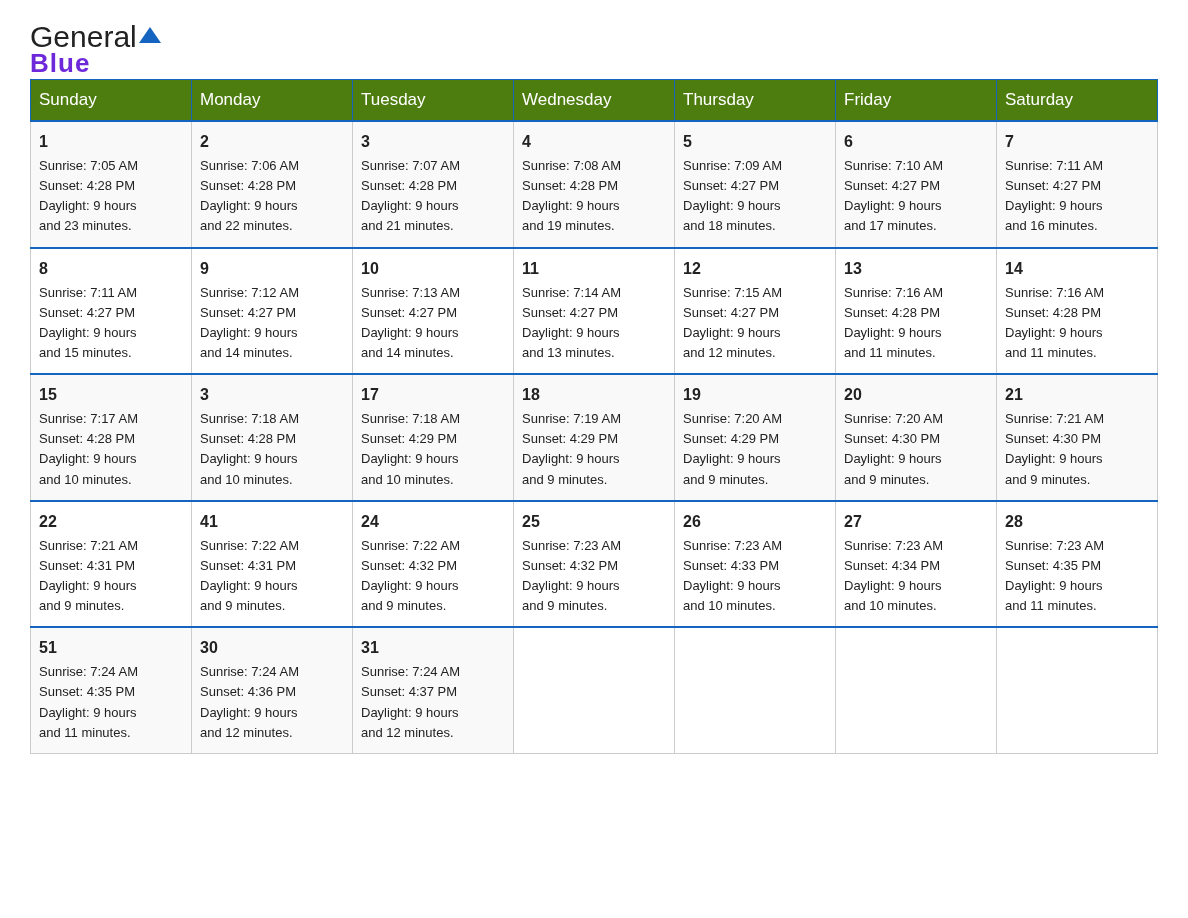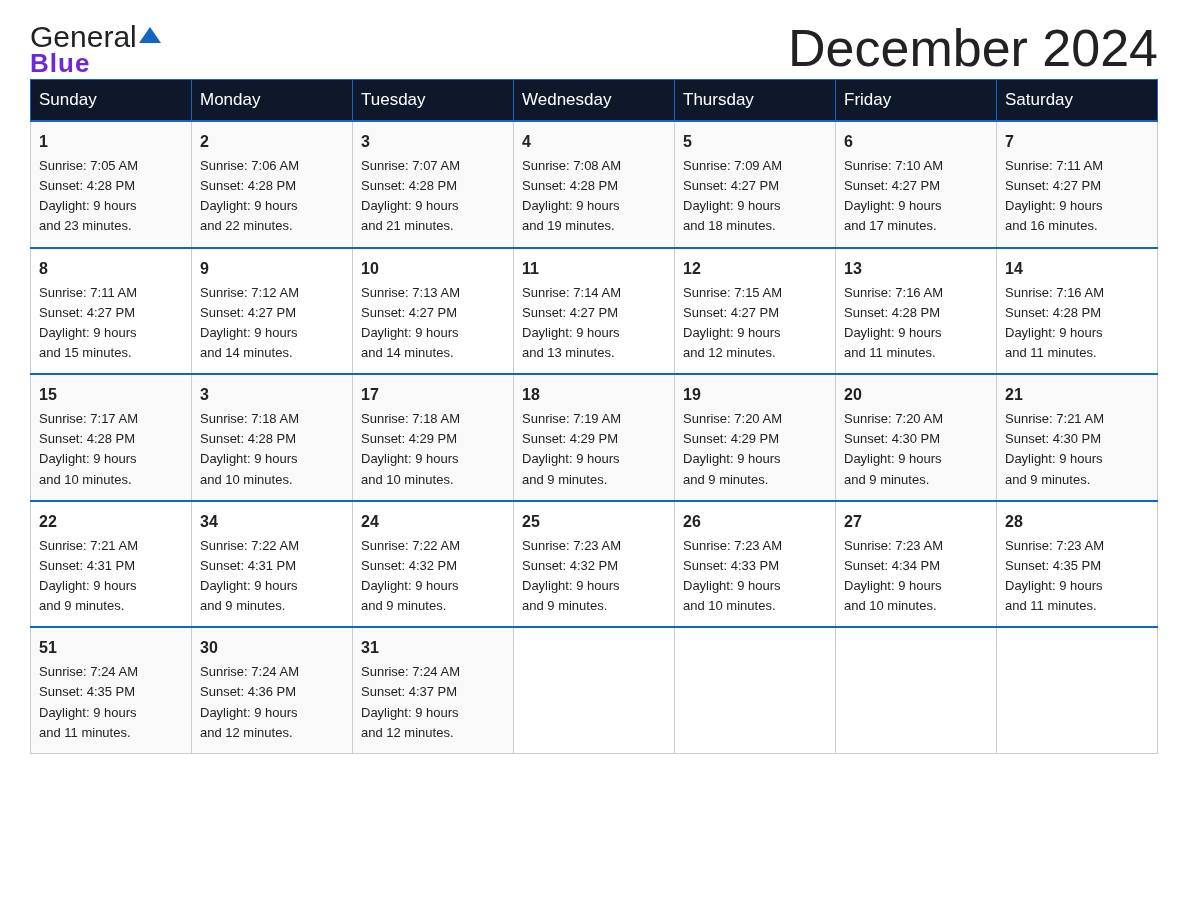--- a/index.html
+++ b/index.html
@@ -37,21 +37,21 @@
       font-size: 22px;
       color: #444;
       margin-top: 4px;
     }
     .calendar {
       width: 100%;
       border-collapse: collapse;
       table-layout: fixed;
     }
     .calendar th {
-      background-color: #0f172a;
+      background-color: #4d7c0f;
       color: #fff;
       font-size: 17px;
       font-weight: normal;
       padding: 10px 8px;
       text-align: left;
       border: 1px solid #1565C0;
     }
     .calendar td {
       vertical-align: top;
       padding: 8px 8px 10px 8px;
@@ -101,21 +101,20 @@
         <span style="display:inline-block; position:relative; margin-left:2px;">
           
           <svg width="22" height="20" viewBox="0 0 22 20">
             <polygon points="11,2 22,18 0,18" fill="#1565C0"></polygon>
           </svg>
         </span>
       </div>
       <div style="font-size:26px; font-weight:bold; color:#6d28d9; margin-top:-6px; letter-spacing:1px;">Blue</div>
     </div>
     <div class="title-block">
-      <div class="month-title">December 2024</div>
     </div>
   </div>
 
   <table class="calendar">
     <thead>
       <tr>
         <th>Sunday</th>
         <th>Monday</th>
         <th>Tuesday</th>
         <th>Wednesday</th>
@@ -214,21 +213,21 @@
             <span class="day-num">21</span>
             <div class="day-info">Sunrise: 7:21 AM<br>Sunset: 4:30 PM<br>Daylight: 9 hours<br>and 9 minutes.</div>
           </td>
         </tr>
         <tr>
           <td>
             <span class="day-num">22</span>
             <div class="day-info">Sunrise: 7:21 AM<br>Sunset: 4:31 PM<br>Daylight: 9 hours<br>and 9 minutes.</div>
           </td>
           <td>
-            <span class="day-num">34</span>
+            <span class="day-num">41</span>
             <div class="day-info">Sunrise: 7:22 AM<br>Sunset: 4:31 PM<br>Daylight: 9 hours<br>and 9 minutes.</div>
           </td>
           <td>
             <span class="day-num">24</span>
             <div class="day-info">Sunrise: 7:22 AM<br>Sunset: 4:32 PM<br>Daylight: 9 hours<br>and 9 minutes.</div>
           </td>
           <td>
             <span class="day-num">25</span>
             <div class="day-info">Sunrise: 7:23 AM<br>Sunset: 4:32 PM<br>Daylight: 9 hours<br>and 9 minutes.</div>
           </td>

